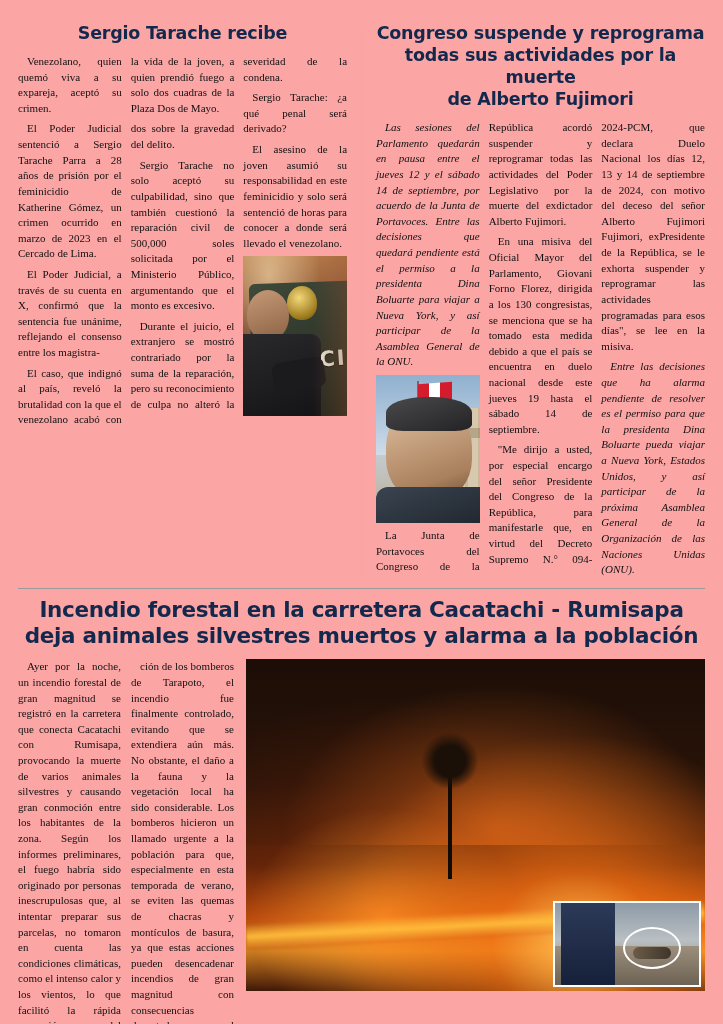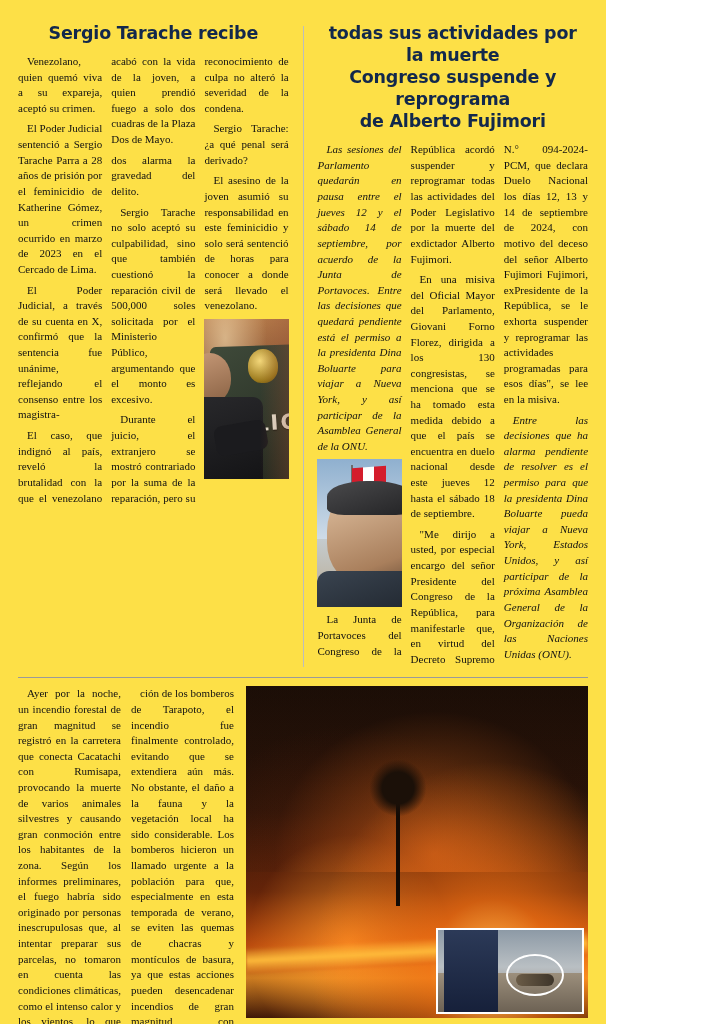--- a/index.html
+++ b/index.html
@@ -10,23 +10,23 @@
   }
   body {
     width: 723px;
     height: 1024px;
     font-family: "Liberation Serif", serif;
     color: #111;
     overflow: hidden;
   }
   .page {
     position: relative;
-    width: 606px;
+    width: 723px;
     height: 1024px;
-    background: #fde047;
+    background: #fca5a5;
     padding: 22px 18px 10px 18px;
   }
 
   
   .top-row {
     display: flex;
     gap: 14px;
     align-items: flex-start;
   }
   .story-left { width: 340px; }
@@ -308,21 +308,21 @@
     <div class="story-left">
       <h1 class="headline">
         <span class="ln">Sergio Tarache recibe</span>
       </h1>
 
       <div class="cols-3">
         <p>Venezolano, quien quemó viva a su expareja, aceptó su crimen.</p>
         <p>El Poder Judicial sentenció a Sergio Tarache Parra a 28 años de prisión por el feminicidio de Katherine Gómez, un crimen ocurrido en marzo de 2023 en el Cercado de Lima.</p>
         <p>El Poder Judicial, a través de su cuenta en X, confirmó que la sentencia fue unánime, reflejando el consenso entre los magistra-</p>
         <p>El caso, que indignó al país, reveló la brutalidad con la que el venezolano acabó con la vida de la joven, a quien prendió fuego a solo dos cuadras de la Plaza Dos de Mayo.</p>
-        <p class="noind">dos alarma la gravedad del delito.</p>
+        <p class="noind">dos sobre la gravedad del delito.</p>
         <p>Sergio Tarache no solo aceptó su culpabilidad, sino que también cuestionó la reparación civil de 500,000 soles solicitada por el Ministerio Público, argumentando que el monto es excesivo.</p>
         <p>Durante el juicio, el extranjero se mostró contrariado por la suma de la reparación, pero su reconocimiento de culpa no alteró la severidad de la condena.</p>
         <p>Sergio Tarache: ¿a qué penal será derivado?</p>
         <p>El asesino de la joven asumió su responsabilidad en este feminicidio y solo será sentenció de horas para conocer a donde será llevado el venezolano.</p>
 
         <div class="photo police-photo">
           <div class="bg-street"></div>
           <div class="red-bar"></div>
           <div class="cop"></div>
           <div class="badge"></div>
@@ -332,48 +332,52 @@
           <div class="suspect-arm"></div>
           <div class="blur"></div>
         </div>
       </div>
     </div>
 
     <div class="divider-v"></div>
 
     <div class="story-right">
       <h1 class="headline">
+        <span class="ln">Congreso suspende y reprograma</span>
         <span class="ln">todas sus actividades por la muerte</span>
-        <span class="ln">Congreso suspende y reprograma</span>
         <span class="ln">de Alberto Fujimori</span>
       </h1>
 
       <div class="cols-3">
         <p class="ital">Las sesiones del Parlamento quedarán en pausa entre el jueves 12 y el sábado 14 de septiembre, por acuerdo de la Junta de Portavoces. Entre las decisiones que quedará pendiente está el permiso a la presidenta Dina Boluarte para viajar a Nueva York, y así participar de la Asamblea General de la ONU.</p>
 
         <div class="photo fuji-photo">
           <div class="sky"></div>
           <div class="bldg"></div>
           <div class="flag-pole"></div>
           <div class="flag"></div>
           <div class="portrait-head"></div>
           <div class="portrait-hair"></div>
           <div class="portrait-body"></div>
         </div>
 
         <p>La Junta de Portavoces del Congreso de la República acordó suspender y reprogramar todas las actividades del Poder Legislativo por la muerte del exdictador Alberto Fujimori.</p>
-        <p>En una misiva del Oficial Mayor del Parlamento, Giovani Forno Florez, dirigida a los 130 congresistas, se menciona que se ha tomado esta medida debido a que el país se encuentra en duelo nacional desde este jueves 12 hasta el sábado 18 de septiembre.</p>
+        <p>En una misiva del Oficial Mayor del Parlamento, Giovani Forno Florez, dirigida a los 130 congresistas, se menciona que se ha tomado esta medida debido a que el país se encuentra en duelo nacional desde este jueves 19 hasta el sábado 14 de septiembre.</p>
         <p>"Me dirijo a usted, por especial encargo del señor Presidente del Congreso de la República, para manifestarle que, en virtud del Decreto Supremo N.° 094-2024-PCM, que declara Duelo Nacional los días 12, 13 y 14 de septiembre de 2024, con motivo del deceso del señor Alberto Fujimori Fujimori, exPresidente de la República, se le exhorta suspender y reprogramar las actividades programadas para esos días", se lee en la misiva.</p>
         <p class="ital">Entre las decisiones que ha alarma pendiente de resolver es el permiso para que la presidenta Dina Boluarte pueda viajar a Nueva York, Estados Unidos, y así participar de la próxima Asamblea General de la Organización de las Naciones Unidas (ONU).</p>
       </div>
     </div>
   </div>
 
   <hr class="rule">
 
+  <h1 class="headline-wide">
+    <span class="ln">Incendio forestal en la carretera Cacatachi - Rumisapa deja</span>
+    <span class="ln">animales silvestres muertos y alarma a la población</span>
+  </h1>
 
   <div class="mid-row">
     <div class="mid-text">
       <div class="cols-2">
         <p>Ayer por la noche, un incendio forestal de gran magnitud se registró en la carretera que conecta Cacatachi con Rumisapa, provocando la muerte de varios animales silvestres y causando gran conmoción entre los habitantes de la zona. Según los informes preliminares, el fuego habría sido originado por personas inescrupulosas que, al intentar preparar sus parcelas, no tomaron en cuenta las condiciones climáticas, como el intenso calor y los vientos, lo que facilitó la rápida expansión del incendio. Gracias al arduo trabajo de los pobladores y la interven-</p>
         <p class="noind">ción de los bomberos de Tarapoto, el incendio fue finalmente controlado, evitando que se extendiera aún más. No obstante, el daño a la fauna y la vegetación local ha sido considerable. Los bomberos hicieron un llamado urgente a la población para que, especialmente en esta temporada de verano, se eviten las quemas de chacras y montículos de basura, ya que estas acciones pueden desencadenar incendios de gran magnitud con consecuencias devastadoras para el medio ambiente y la seguridad de la comunidad.</p>
       </div>
     </div>
 
     <div class="mid-photo-wrap">

